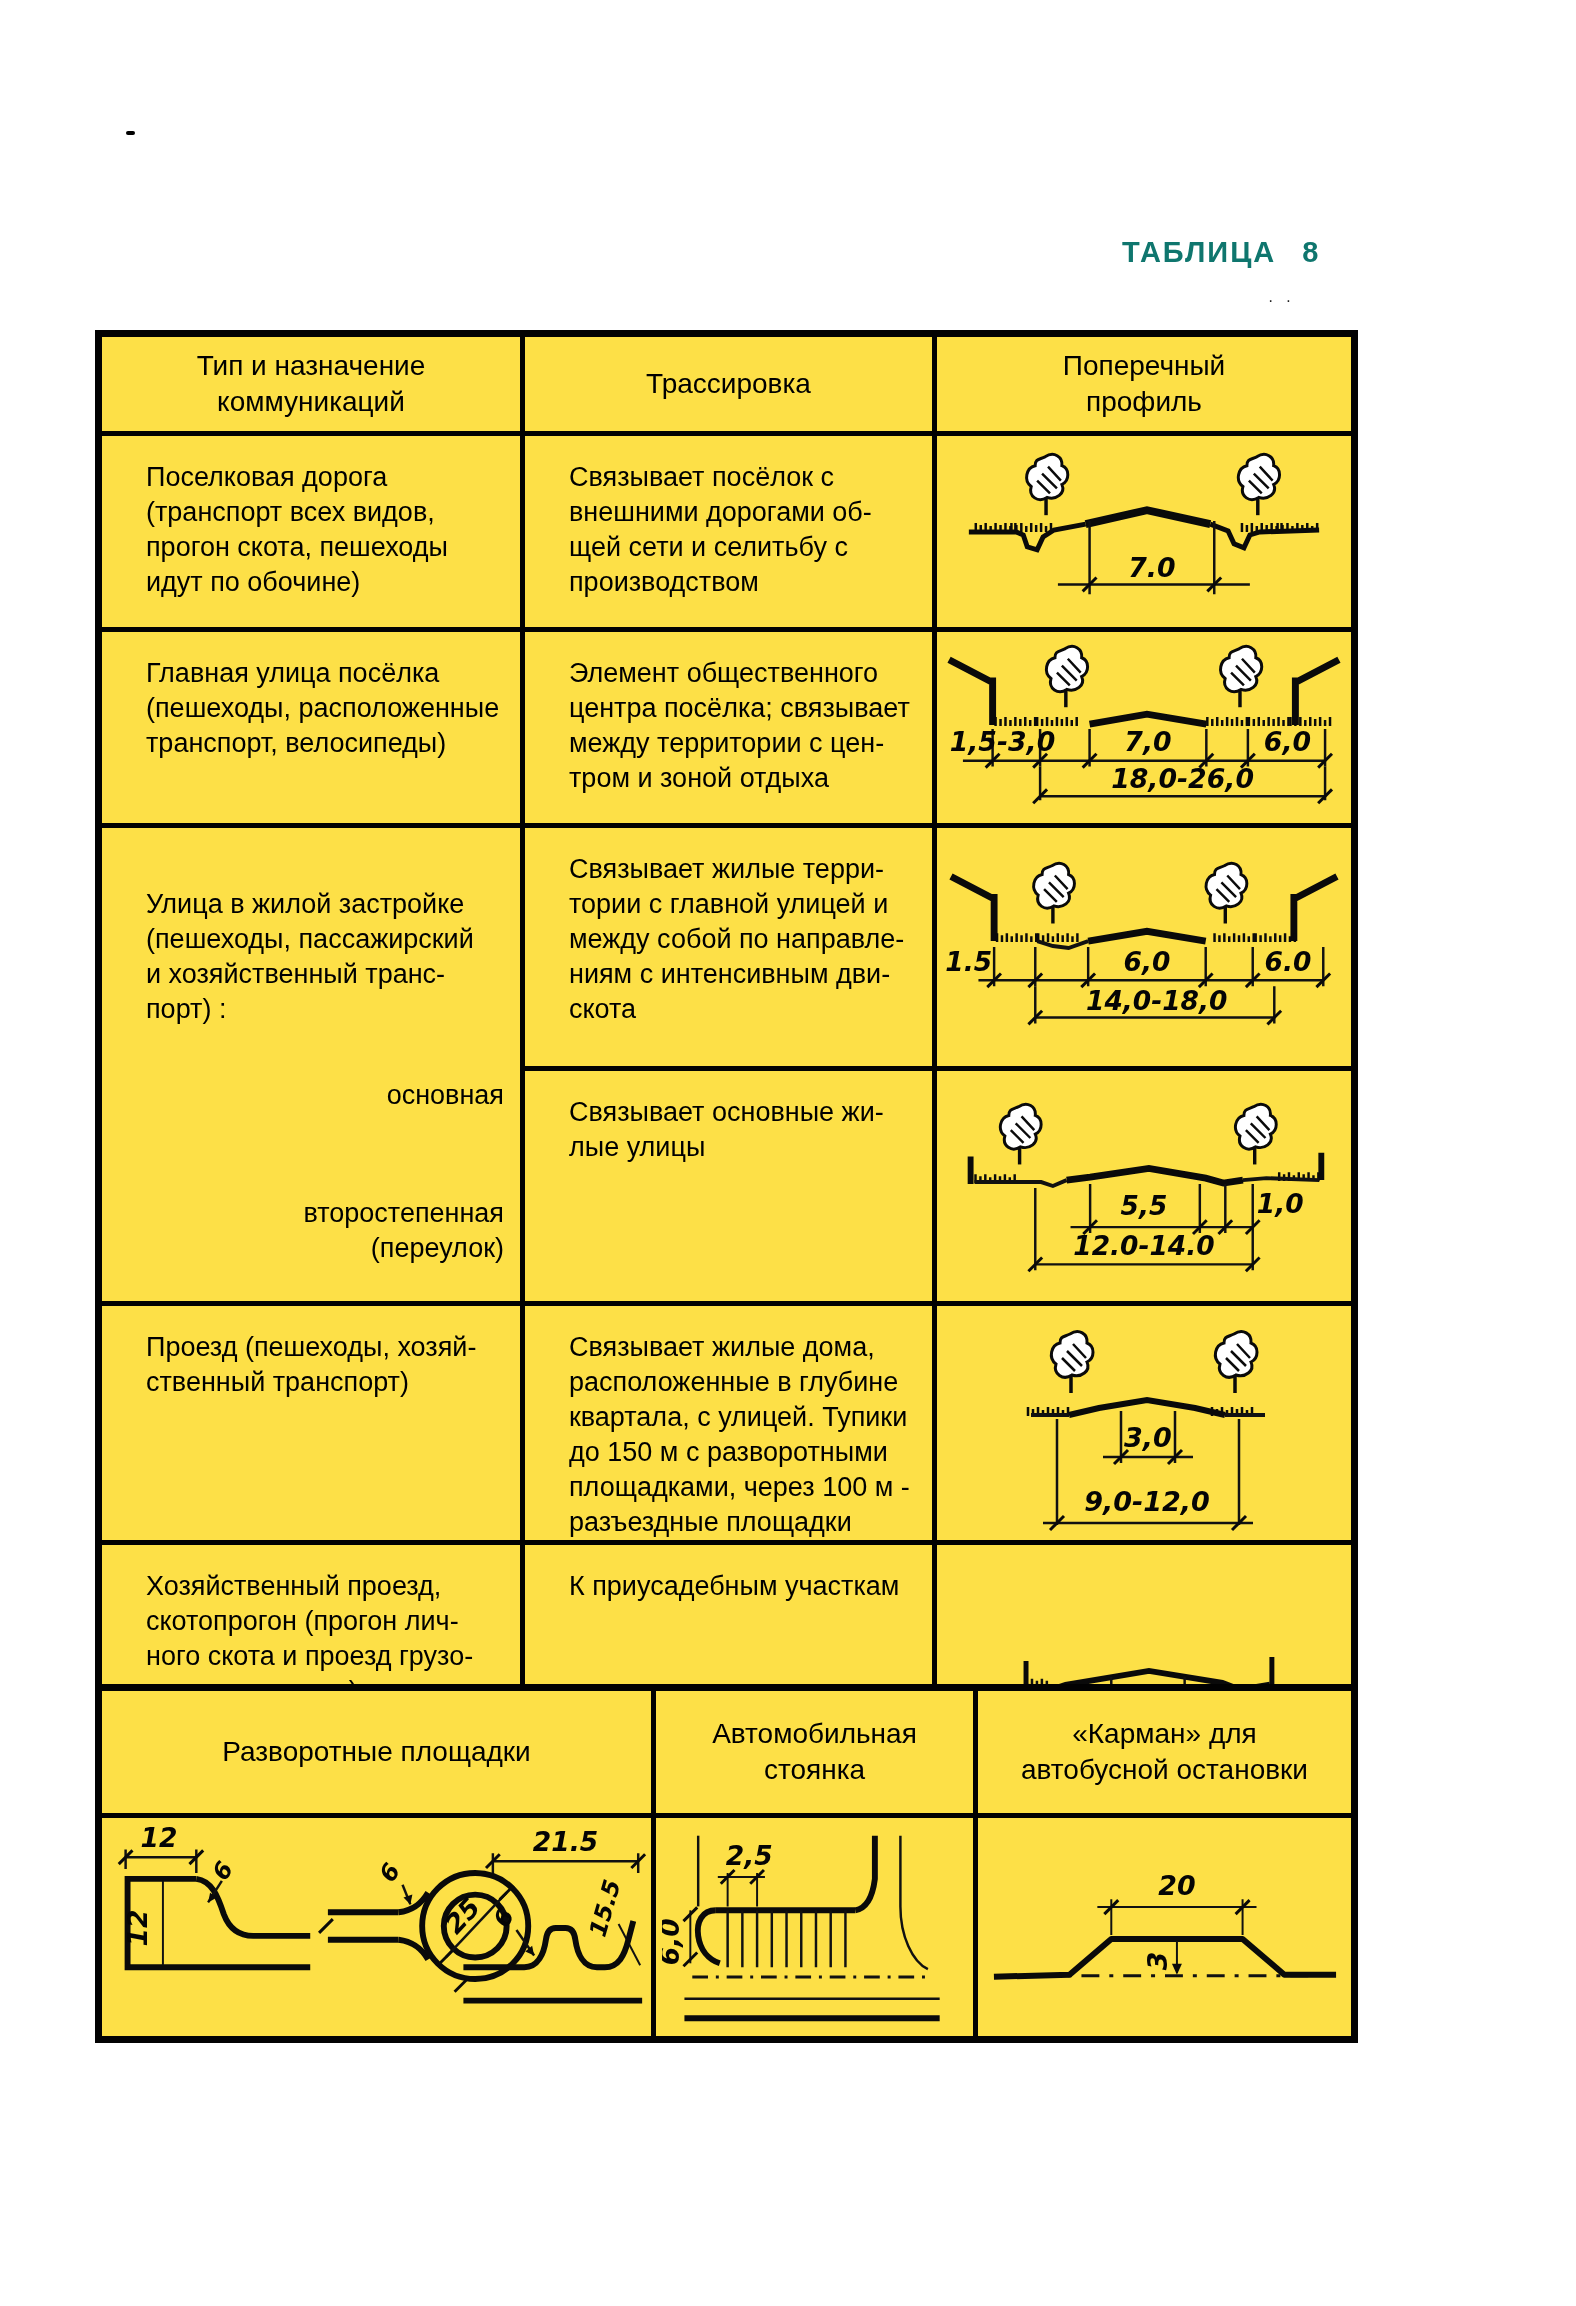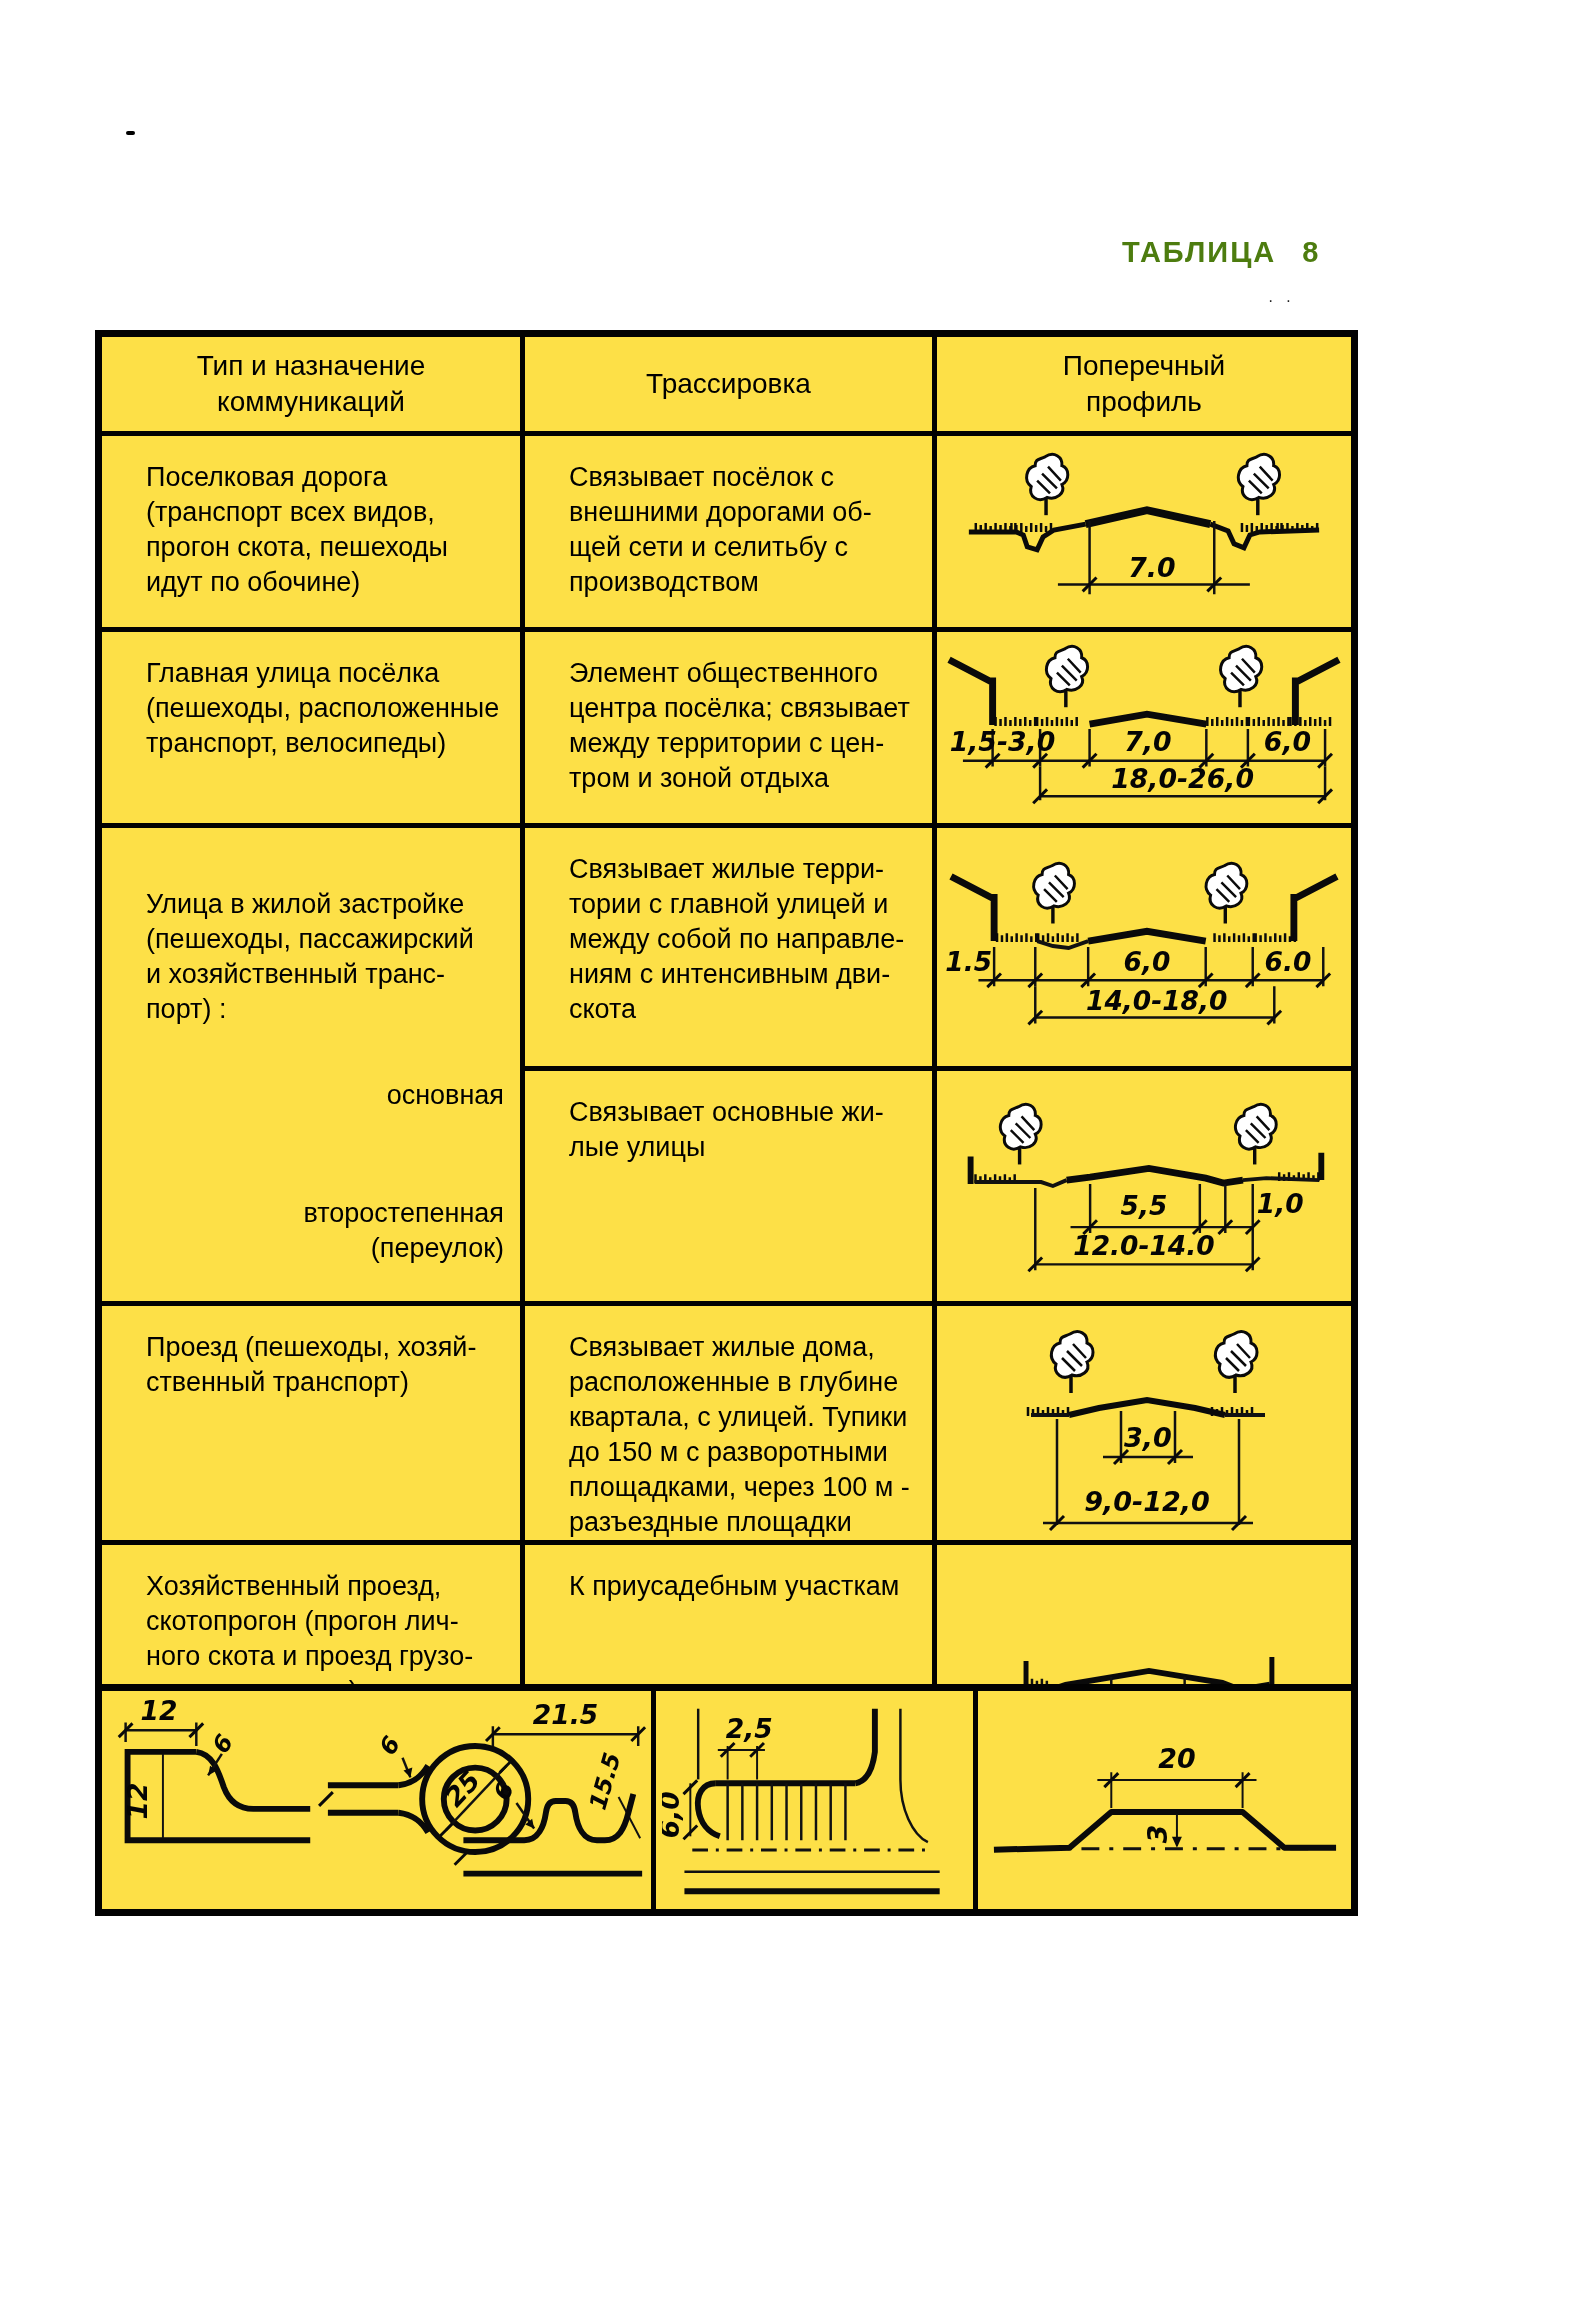--- a/index.html
+++ b/index.html
@@ -2,21 +2,21 @@
 <html><head>
 <meta charset="utf-8">
 <style>
   html,body{margin:0;padding:0;background:#e8e8e8;}
   .page{
     position:relative;width:1576px;height:2306px;background:#ffffff;
     font-family:"Liberation Sans",sans-serif;color:#000;overflow:hidden;
   }
   .page-title{
     position:absolute;left:1122px;top:236px;font-size:29px;font-weight:700;
-    letter-spacing:2px;word-spacing:16px;color:#4d7c0f;
+    letter-spacing:2px;word-spacing:16px;color:#0f766e;
   }
   .mark-dash{position:absolute;left:126px;top:131px;width:9px;height:4px;background:#000;border-radius:2px;}
   .mark-dots{position:absolute;left:1268px;top:292px;font-size:16px;letter-spacing:4px;color:#222;}
   table{border-collapse:collapse;table-layout:fixed;position:absolute;background:#fde047;}
   td,th{border:5px solid #020202;vertical-align:top;overflow:hidden;padding:0;}
   table.tbl{border:7px solid #020202;}
   th{vertical-align:middle;text-align:center;font-weight:400;font-size:28px;line-height:36px;white-space:pre-line;}
   .txt{white-space:pre-line;font-size:27px;line-height:35px;padding:24px 16px 0 44px;}
   .sub{white-space:pre-line;font-size:27px;line-height:35px;text-align:right;}
   .sub-main{margin-top:16px;}
@@ -263,20 +263,27 @@
     </table>
 
   <table class="tbl" style="left:95px;top:1684px;width:1256px;">
     <colgroup>
         <col style="width:555px">
         <col style="width:322px">
         <col style="width:379px">
       </colgroup>
 
     <tbody>
+        <tr style="height:128px">
+      <th>Разворотные площадки</th>
+      <th>Автомобильная
+стоянка</th>
+      <th>«Карман» для
+автобусной остановки</th>
+    </tr>
 
     <tr style="height:224px">
 
       <td class="diagram">
         <svg width="546" height="218" viewBox="0 0 548 222">
 
           <path class="thin" stroke-width="2.5" d="M18,40 H90 M18,32 V52 M90,32 V56"></path>
           <use href="#tk" transform="translate(18,40)"></use>
               <use href="#tk" transform="translate(90,40)"></use>
           <text class="dim" x="52" y="30">12</text>

